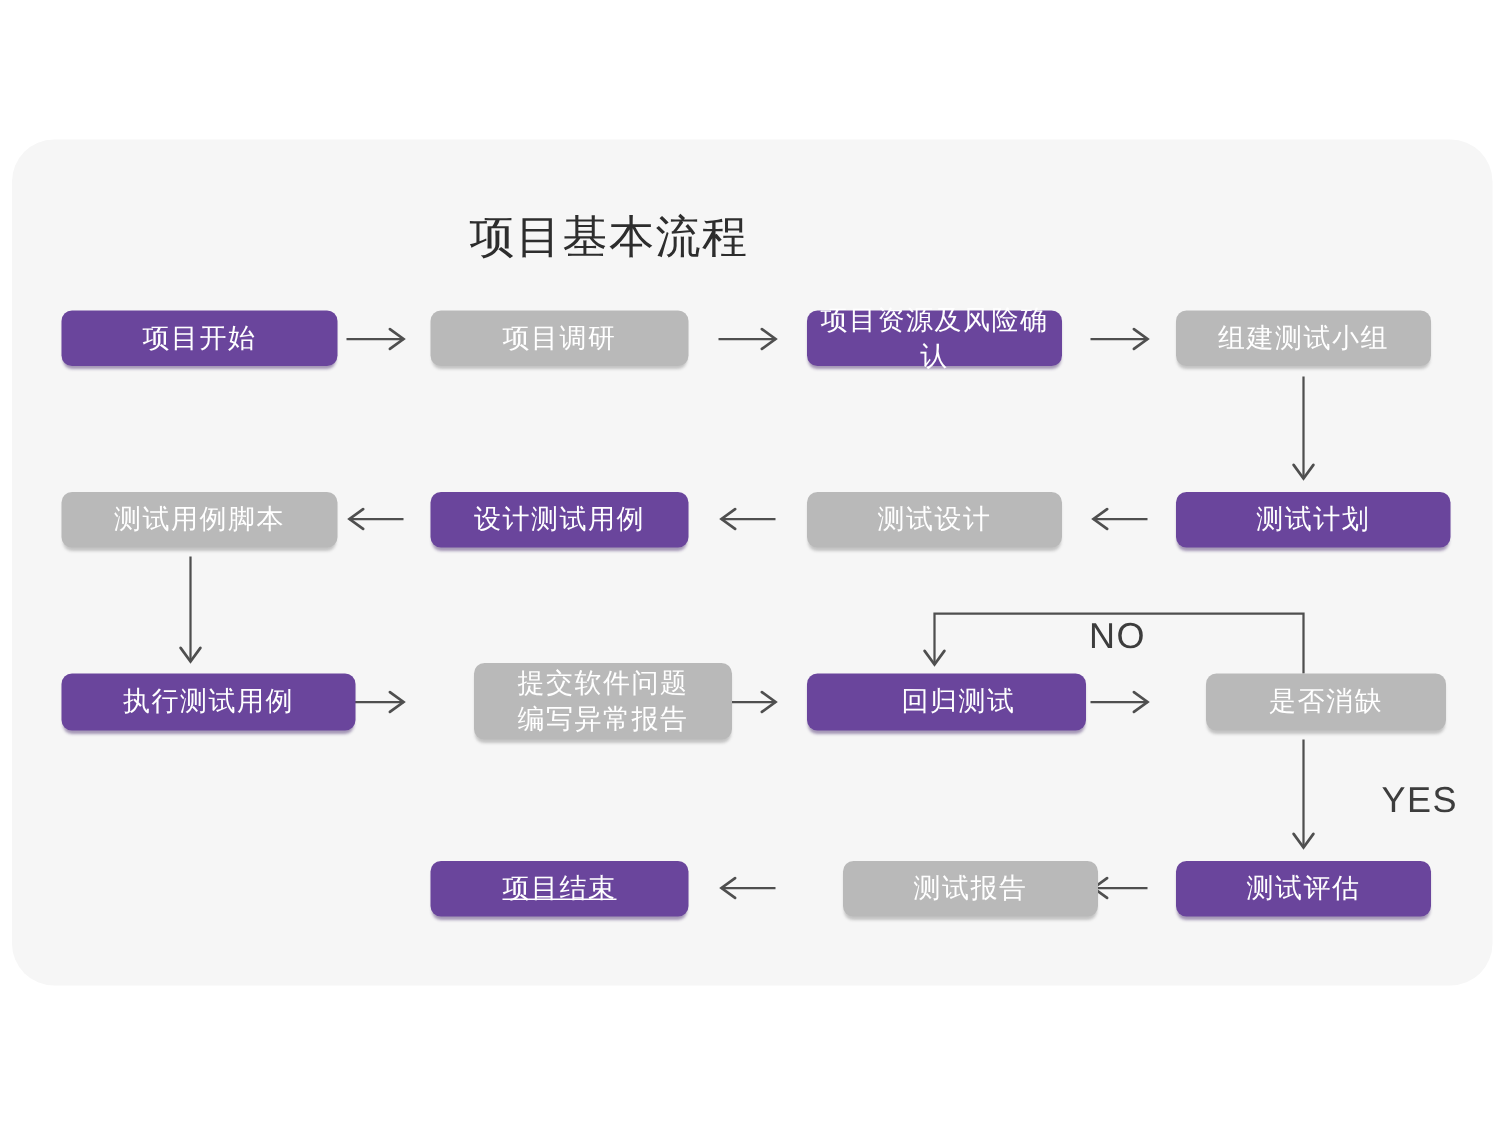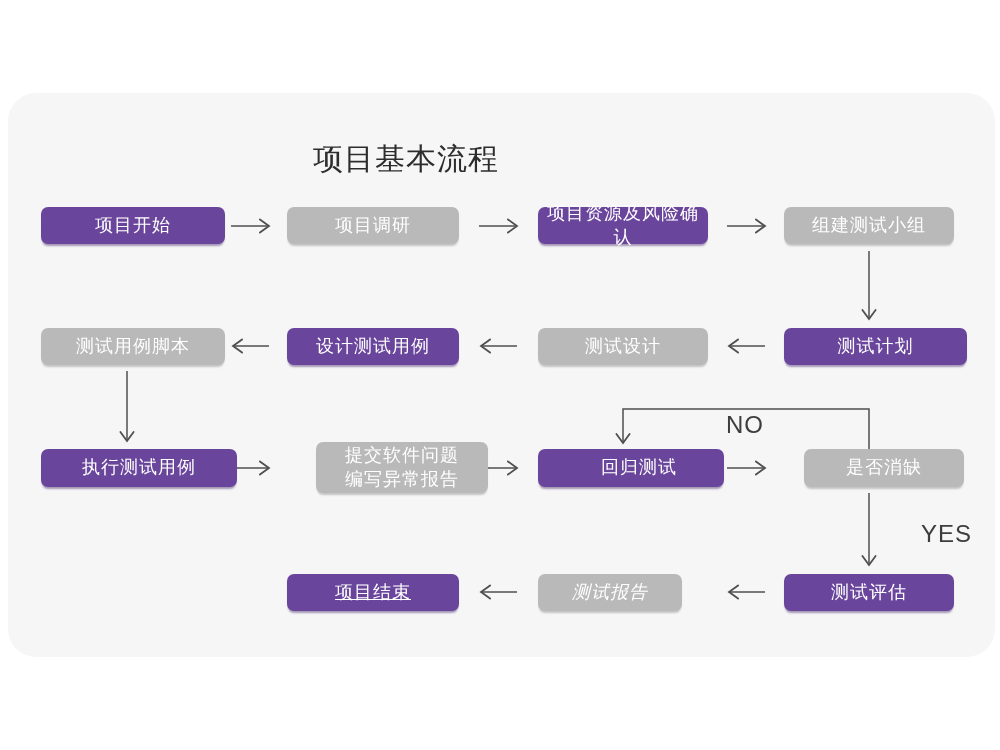--- a/index.html
+++ b/index.html
@@ -47,21 +47,21 @@
   .n3 {left:784px;top:207px; width:170px; height:37px;}
   .n4 {left:784px;top:328px; width:183px; height:37px;}
   .n5 {left:538px;top:328px; width:170px; height:37px;}
   .n6 {left:287px;top:328px; width:172px; height:37px;}
   .n7 {left:41px; top:328px; width:184px; height:37px;text-align:right;}
   .n8 {left:41px; top:449px; width:196px; height:38px;}
   .n9 {left:287px;top:442px; width:172px; height:51px;margin-left:29px;}
   .n10{left:538px;top:449px; width:170px; height:38px;padding-left:16px;}
   .n11{left:784px;top:449px; width:160px; height:38px;margin-left:20px;}
   .n12{left:784px;top:574px; width:170px; height:37px;}
-  .n13{left:538px;top:574px; width:144px; height:37px;font-style:italic;}
+  .n13{left:562px;top:574px; width:170px; height:37px;}
   .n14{left:287px;top:574px; width:172px; height:37px;text-decoration:underline;}
 </style>
 </head>
 <body>
 
 <div class="stage">
   <div class="card"></div>
 
   <h1 class="title">项目基本流程</h1>
 

